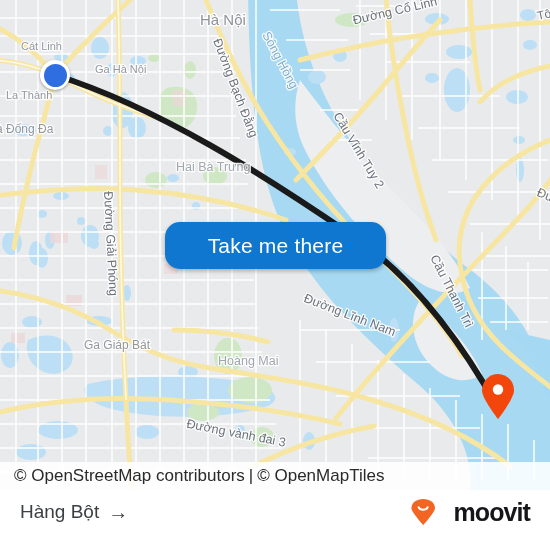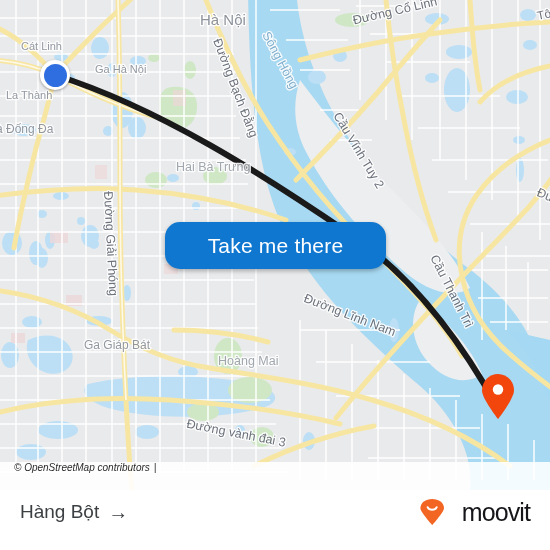--- a/index.html
+++ b/index.html
@@ -82,26 +82,26 @@
 
   
   #attribution-bar {
     position: absolute;
     left: 0;
     top: 462px;
     width: 550px;
     height: 28px;
     background: rgba(255,255,255,0.88);
     display: flex;
-    font-size: 10px;
+    align-items: center;
+    font-size: 17px;
     color: #2a2a2a;
     padding-left: 14px;
     box-sizing: border-box;
     white-space: nowrap;
-    font-style: italic;
   }
   #attribution-bar .sep {
     margin: 0 4px;
   }
 
   
   #footer-bar {
     position: absolute;
     left: 0;
     top: 490px;
@@ -124,21 +124,21 @@
     margin: 0 9px;
     font-size: 20px;
     color: #3c4043;
   }
   #moovit-logo {
     display: flex;
     align-items: center;
   }
   #moovit-logo .wordmark {
     font-size: 25px;
-    font-weight: normal;
+    font-weight: bold;
     color: #16161a;
     letter-spacing: -0.9px;
     margin-left: 16px;
   }
 </style>
 </head>
 <body>
 
 <div id="screenshot">
 
@@ -326,20 +326,21 @@
         <path id="dest-pin-path" d="M17 45 C17 45 33 24.5 33 16.4 C33 7.3 25.8 0 17 0 C8.2 0 1 7.3 1 16.4 C1 24.5 17 45 17 45 Z" fill="#f2460d"></path>
         <circle cx="17" cy="15.5" r="5.2" fill="#ffffff"></circle>
       </svg>
     </div>
 
     <button id="cta-button" style="background: rgb(15, 119, 208);">Take me there</button>
 
     <div id="attribution-bar">
       <span>© OpenStreetMap contributors</span>
       <span class="sep">|</span>
+      <span>© OpenMapTiles</span>
     </div>
   </div>
 
   <div id="footer-bar">
     <div id="route-summary">
       <span>Hàng Bột</span>
       <span class="arrow">→</span>
     </div>
     <div id="moovit-logo">
       <svg width="27" height="27" viewBox="0 0 27 27" xmlns="http://www.w3.org/2000/svg">

